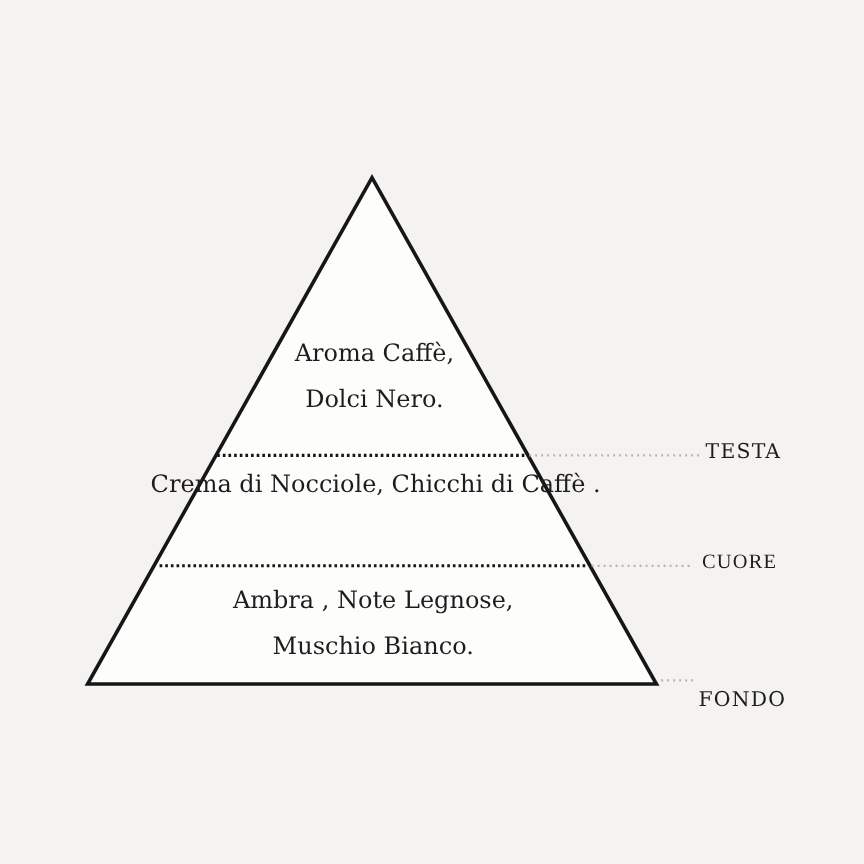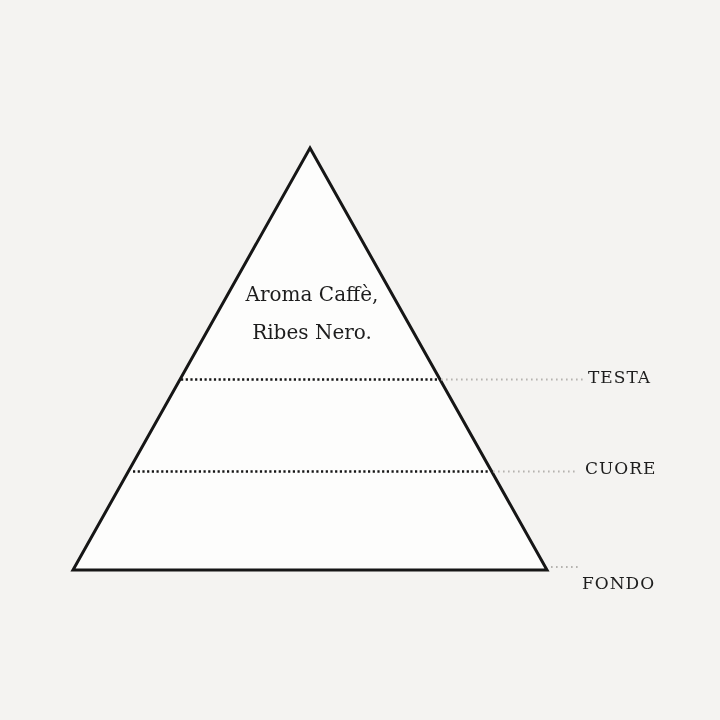--- a/index.html
+++ b/index.html
@@ -51,21 +51,21 @@
   .notes-base{left:311px;top:481px;line-height:38px;}
   .tier-label{
     position:absolute;
     color:var(--text-ink);
     font-size:17px;
     line-height:22px;
     letter-spacing:1px;
     white-space:nowrap;
   }
   .label-testa{left:588px;top:366px;text-align:center;}
-  .label-cuore{left:585px;top:457px;}
+  .label-cuore{left:585px;top:457px;font-family:Liberation Serif, serif;}
   .label-fondo{left:582px;top:572px;}
 </style>
 </head>
 <body>
 
 <div class="canvas">
 
   <svg class="layer" width="720" height="720" viewBox="0 0 720 720">
 
     <polygon class="pyramid-shape" points="310,148 547,570 73,570"></polygon>
@@ -74,24 +74,29 @@
     <line class="dots-outer" x1="441" y1="379.5" x2="584" y2="379.5"></line>
 
     <line class="dots-inner" x1="133" y1="471.5" x2="490" y2="471.5"></line>
     <line class="dots-outer" x1="493" y1="471.5" x2="578" y2="471.5"></line>
 
     <line class="dots-outer" x1="551" y1="567" x2="578" y2="567"></line>
   </svg>
 
   <div class="notes notes-top">
     <div>Aroma Caffè,</div>
-    <div>Ribes Nero.</div>
+    <div>Dolci Nero.</div>
   </div>
 
   <div class="notes notes-heart">
+    <div>Crema di Nocciole, Chicchi di Caffè .</div>
   </div>
 
+  <div class="notes notes-base">
+    <div>Ambra , Note Legnose,</div>
+    <div>Muschio Bianco.</div>
+  </div>
 
   <div class="tier-label label-testa">TESTA</div>
   <div class="tier-label label-cuore">CUORE</div>
   <div class="tier-label label-fondo">FONDO</div>
 
 </div>
 
 </body></html>

